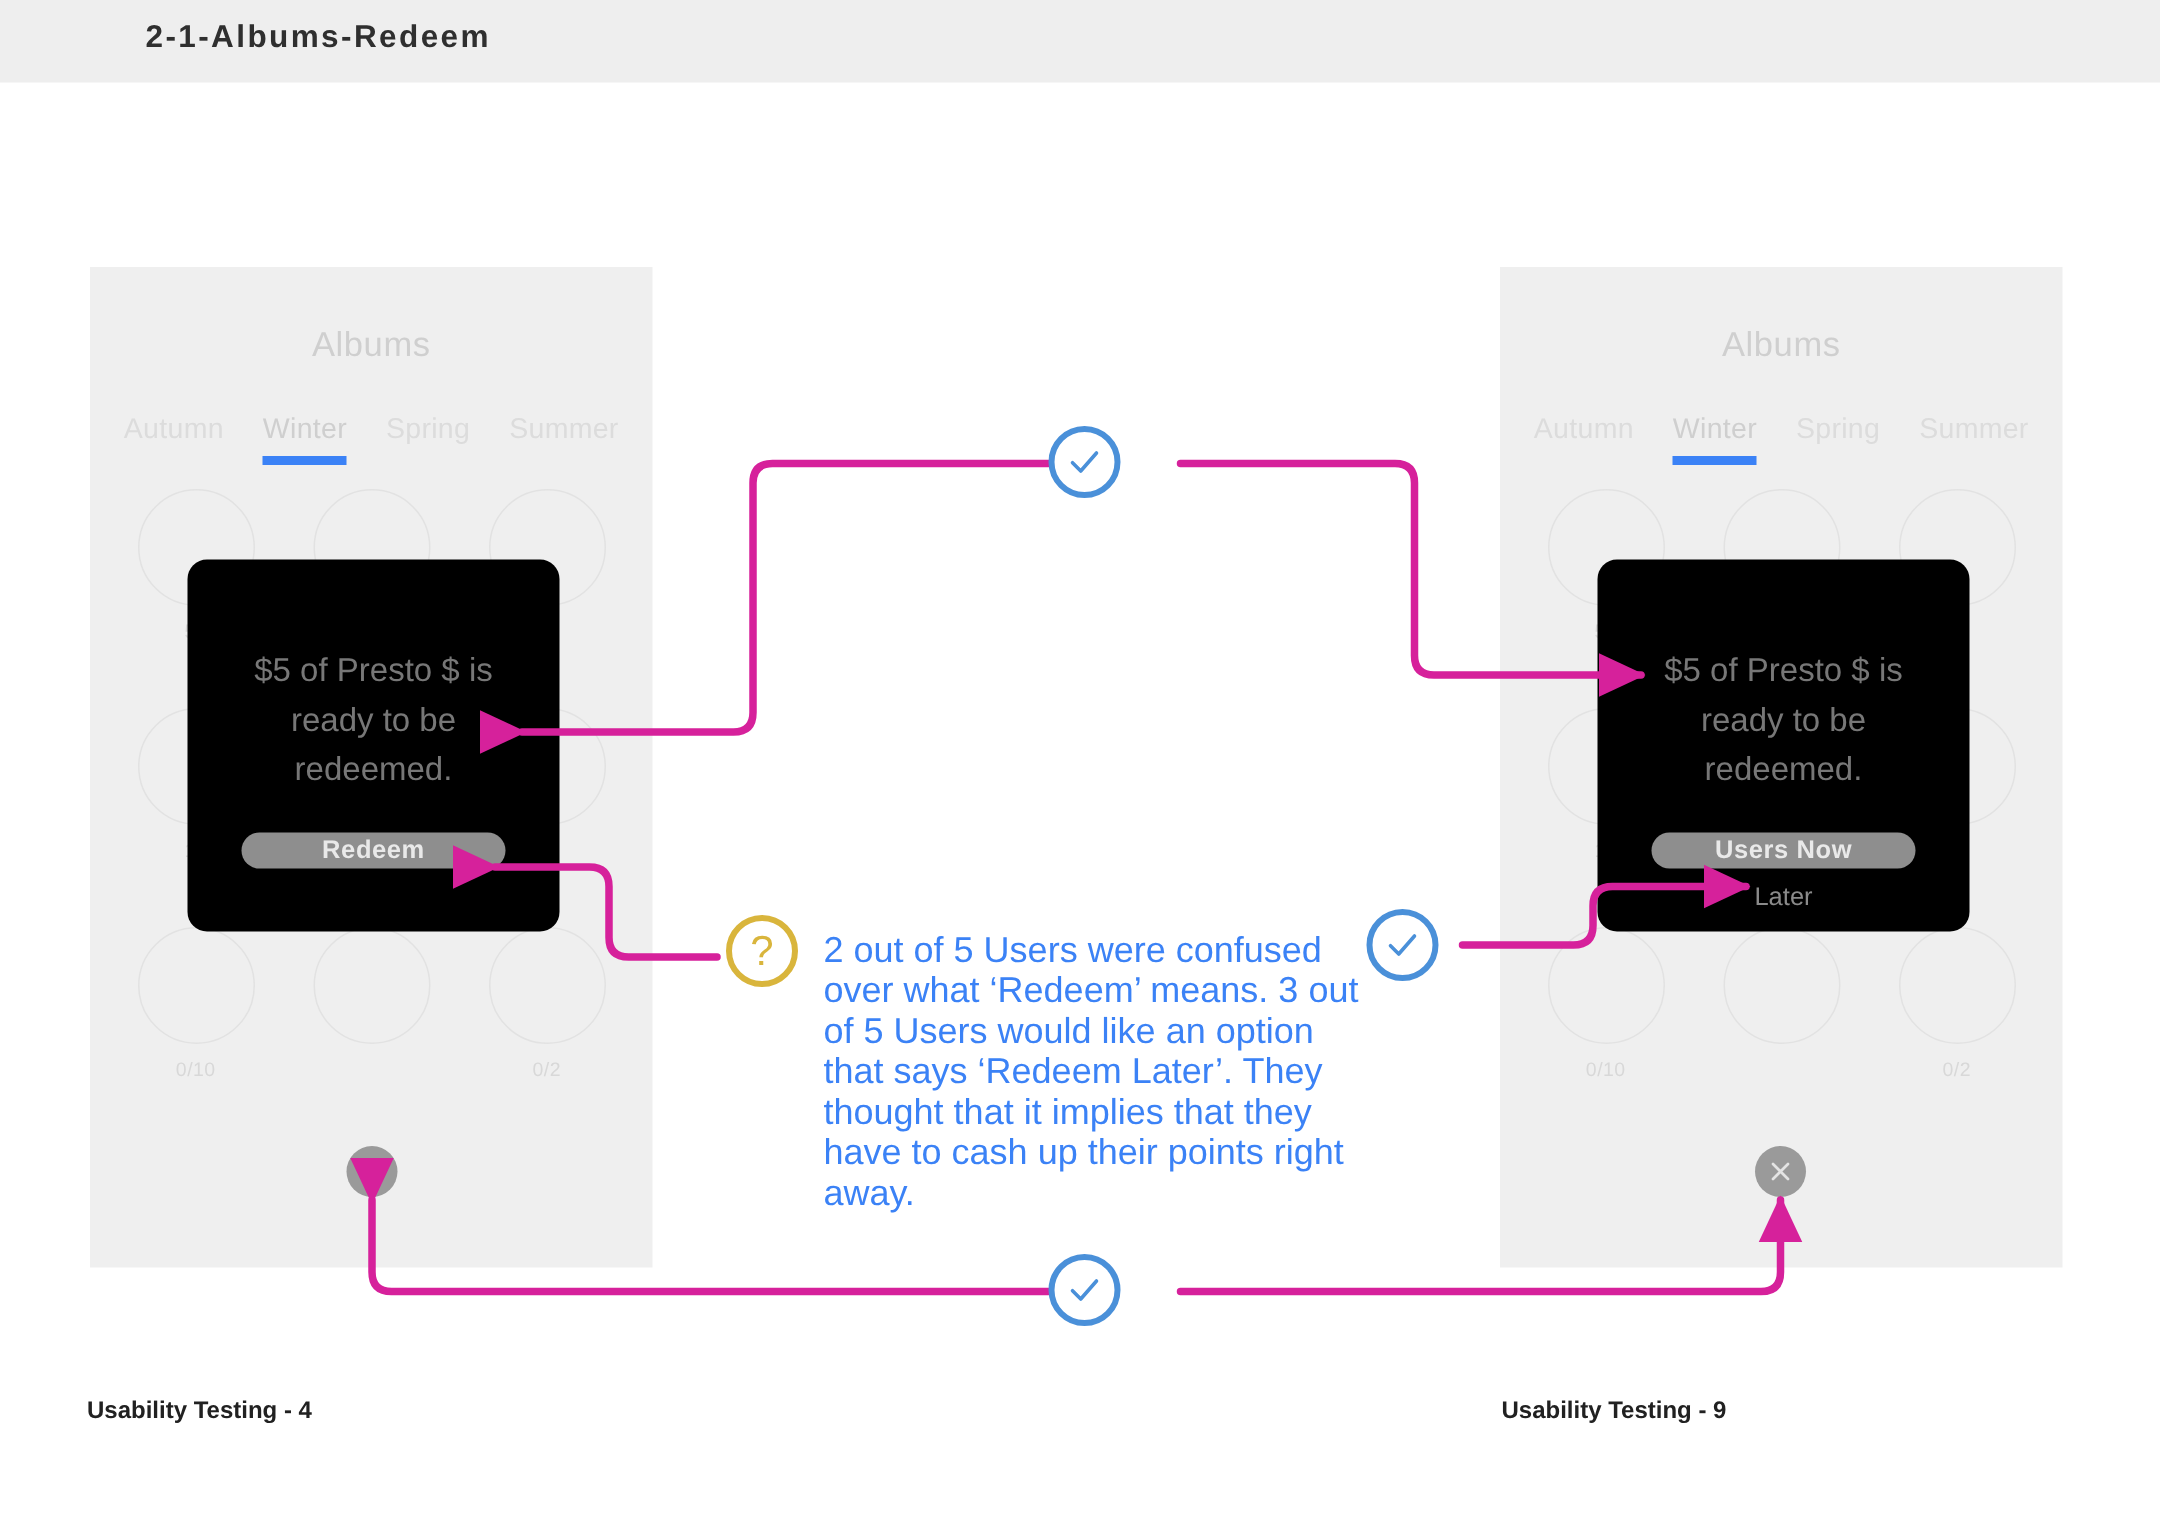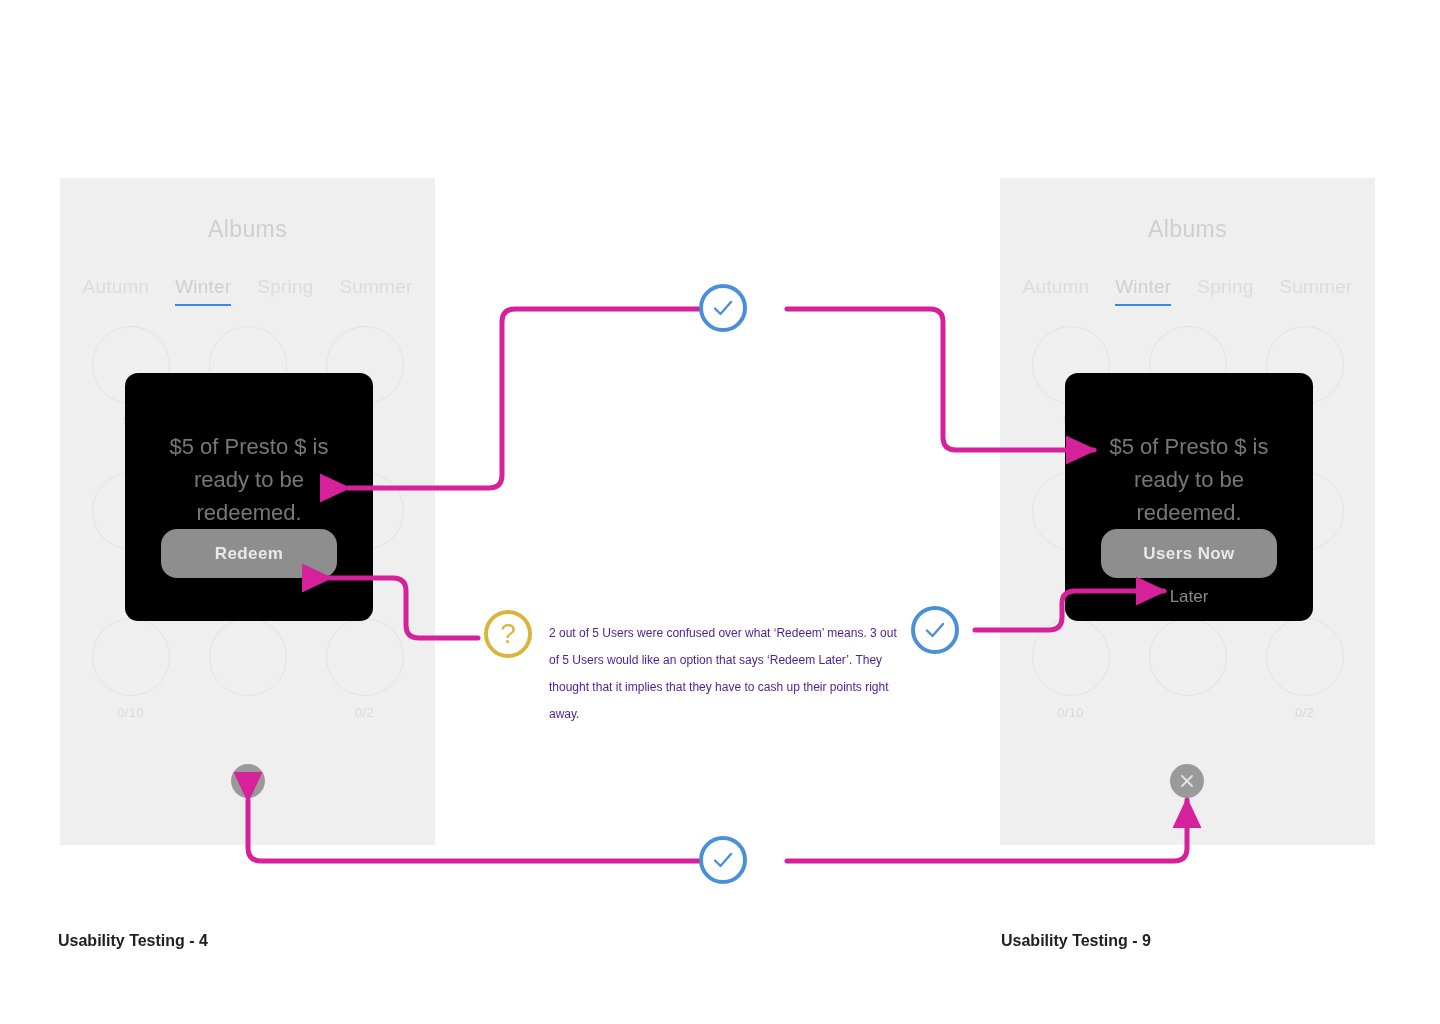--- a/index.html
+++ b/index.html
@@ -40,21 +40,21 @@
   }
 
   .tabs {
     position: absolute; left: 0; top: 98px; width: 100%;
     display: flex; justify-content: center; gap: 26px;
   }
   .tab {
     font-size: 19px; color: #dcdcdc; padding-bottom: 6px;
     letter-spacing: .2px;
   }
-  .tab.active { color: #cfcfcf; border-bottom: 2px solid #3b82f6; }
+  .tab.active { color: #cfcfcf; border-bottom: 6px solid #3b82f6; }
 
   .grid {
     position: absolute; left: 0; top: 148px; width: 100%;
     display: flex; flex-direction: column; gap: 44px;
   }
   .grid-row { display: flex; justify-content: center; gap: 37px; }
   .cell { width: 80px; display: flex; flex-direction: column; align-items: center; }
   .circle {
     width: 78px; height: 78px; border-radius: 50%;
     border: 1.6px solid #e2e2e2; background: transparent;
@@ -73,21 +73,22 @@
     align-items: center; justify-content: flex-start;
     padding-top: 57px;
   }
   #modal-left  { left: 125px; top: 373px; }
   #modal-right { left: 1065px; top: 373px; }
   .modal-text {
     width: 190px; text-align: center;
     font-size: 22px; line-height: 33px; color: #777777;
   }
   .modal-btn {
-    width: 176px; height: 49px; border-radius: 16px;
+    margin-top: 26px;
+    width: 176px; height: 24px; border-radius: 16px;
     background: #8e8e8e; color: #e9e9e9;
     font-size: 17px; font-weight: bold; letter-spacing: .4px;
     display: flex; align-items: center; justify-content: center;
     border: none; cursor: pointer; font-family: inherit;
   }
   .modal-link {
     margin-top: 9px;
     font-size: 17px; color: #8a8a8a;
     cursor: pointer;
   }
@@ -118,21 +119,21 @@
   #quest-mid    { left: 484px; top: 610px; }
   .quest-mark {
     font-size: 28px; color: #d9b53c; line-height: 1;
     font-family: "Liberation Sans", sans-serif;
   }
 
   
   .note {
     position: absolute; left: 549px; top: 620px;
     width: 358px;
-    font-size: 12px; line-height: 27px; color: #4c1d95;
+    font-size: 24px; line-height: 27px; color: #3b82f6;
   }
 
   
   .caption {
     position: absolute; top: 932px;
     font-size: 16px; font-weight: bold; color: #212121;
   }
   #caption-left  { left: 58px; }
   #caption-right { left: 1001px; }
 
@@ -141,20 +142,23 @@
     position: absolute; left: 0; top: 0;
     width: 1440px; height: 1024px;
     pointer-events: none;
   }
 </style>
 </head>
 <body>
 
 <div class="page">
 
+  <div class="header">
+    <div class="header-title">2-1-Albums-Redeem</div>
+  </div>
 
   <div class="phone" id="phone-left">
     <div class="phone-title">Albums</div>
 
     <div class="tabs">
       <div class="tab">Autumn</div>
       <div class="tab active">Winter</div>
       <div class="tab">Spring</div>
       <div class="tab">Summer</div>
     </div>

